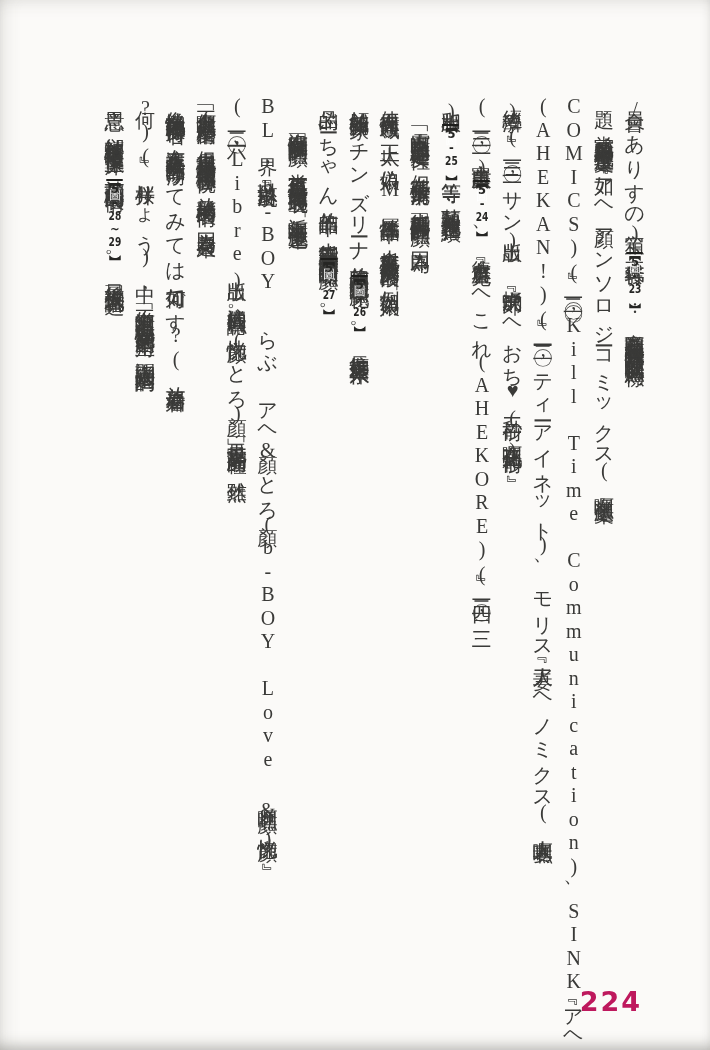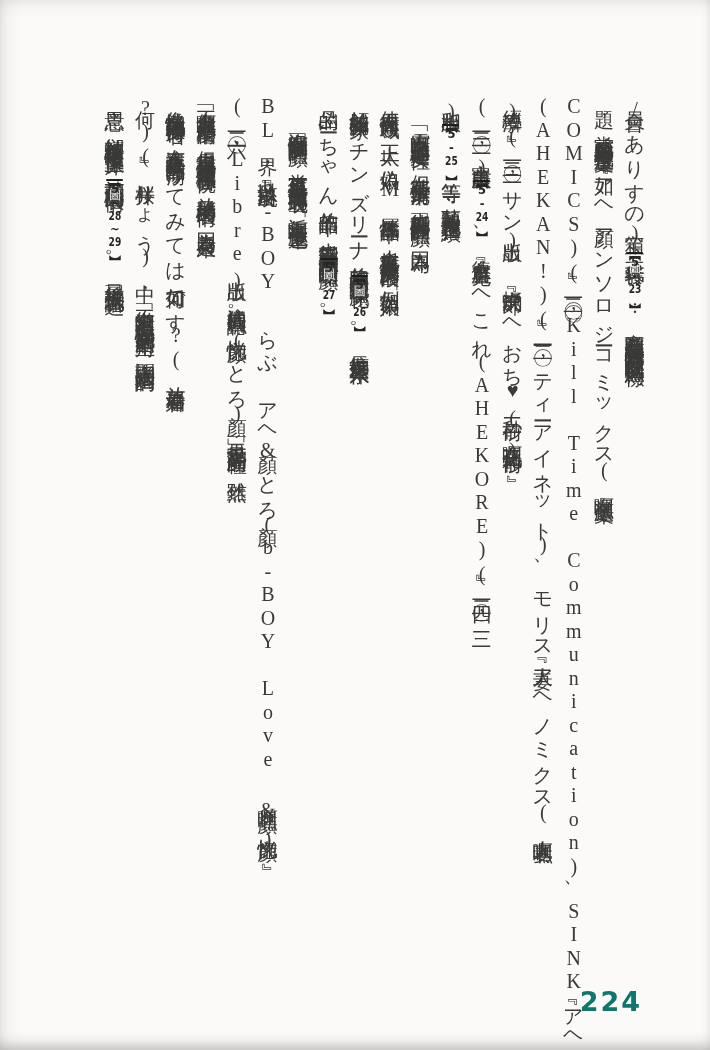--- a/index.html
+++ b/index.html
@@ -70,21 +70,21 @@
     text-combine-upright: all;
   }
   .page-number {
     position: absolute;
     right: 68px;
     top: 986px;
     font-family: "DejaVu Sans", "Liberation Sans", sans-serif;
     font-weight: bold;
     font-size: 27px;
     letter-spacing: 2px;
-    color: #0f766e;
+    color: #be185d;
   }
 </style>
 </head>
 <body>
 
 <div class="page">
   <div class="text-block">
       <div class="col">員會/ありすの宝箱)正式發行<span class="figmark"><span class="figbracket">【</span><span class="figbox">圖</span><span class="fignum">5-<span class="tcy">23</span></span><span class="figbracket">】</span></span>:商業圈也陸續發行包含「啊嘿顏」或以「啊嘿」為標</div>
       <div class="col">題,當成賣點的單行本或漫畫選集。如『アヘ顏アンソロジーコミックス(啊嘿顏選集</div>
       <div class="col">COMICS)』(二〇一〇,Kill Time Communication)、SINK『アヘかん!</div>

